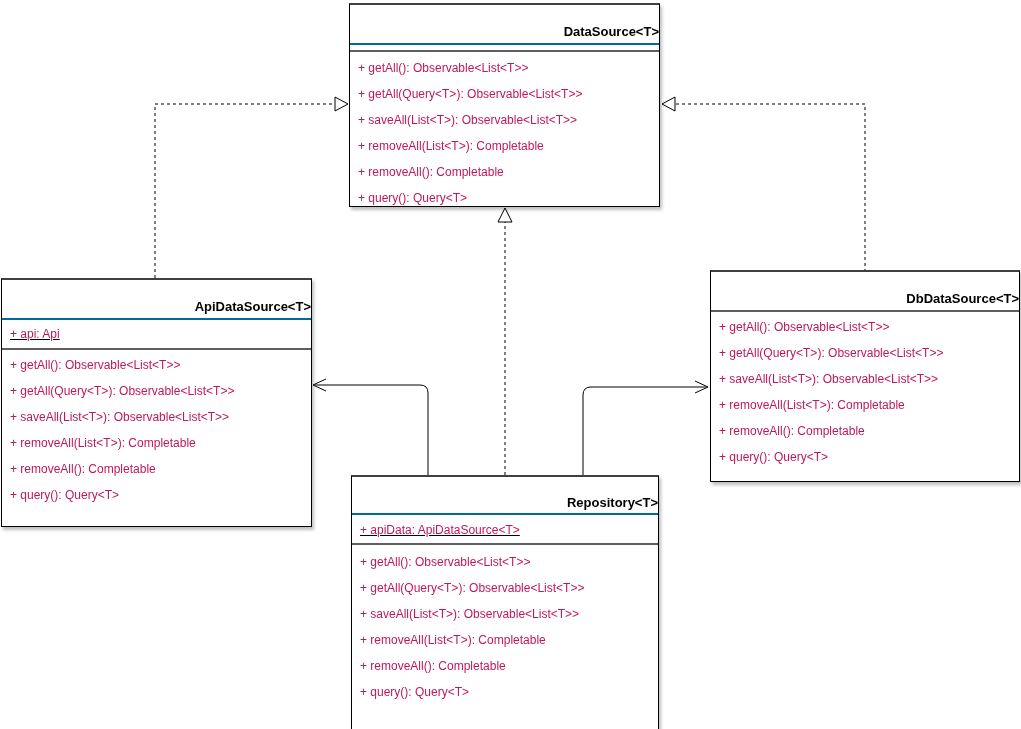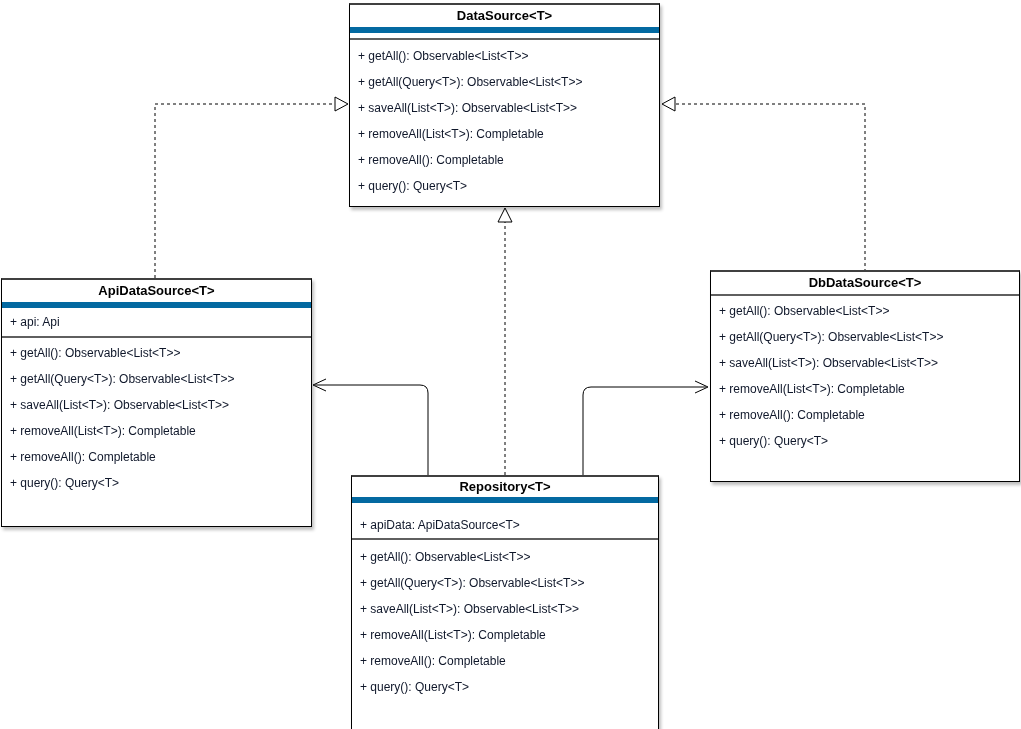--- a/index.html
+++ b/index.html
@@ -26,39 +26,40 @@
     border-top: 2px solid #404040;
     box-shadow: 2px 3px 3px rgba(0,0,0,0.25);
     box-sizing: border-box;
     overflow: hidden;
   }
   .cb-title {
     font-weight: bold;
     font-size: 13px;
     height: 22px;
     line-height: 22px;
-    text-align: center;
+    text-align: right;
     white-space: nowrap;
     color: #000;
+    margin-top: 16px;
   }
   .repo .cb-title { height: 20px; line-height: 20px; }
-  .cb-attrs   { border-top: 6px solid #0369a1; }
+  .cb-attrs   { border-top: 2px solid #0369a1; text-decoration: underline; }
   .cb-attrs-empty { height: 5px; }
   .cb-methods { border-top: 2px solid #5f5f5f; padding-top: 3px; }
   .cb-row {
     font-size: 12px;
     height: 26px;
     line-height: 26px;
     padding-left: 8px;
     white-space: nowrap;
-    color: #0f172a;
+    color: #be185d;
   }
   .api-db .cb-attrs .cb-row { height: 28px; line-height: 28px; }
   .api-db .cb-methods { padding-top: 2px; }
-  .repo .cb-attrs { padding-top: 9px; }
+  .repo .cb-attrs { padding-top: 2px; }
   .repo .cb-methods { padding-top: 4px; }
 </style>
 </head>
 <body>
 
 <div class="canvas">
 
   <svg class="connectors" width="1021" height="729" viewBox="0 0 1021 729">
     <g>
       <path class="dash" d="M 155 278 L 155 104 L 335 104"></path>

